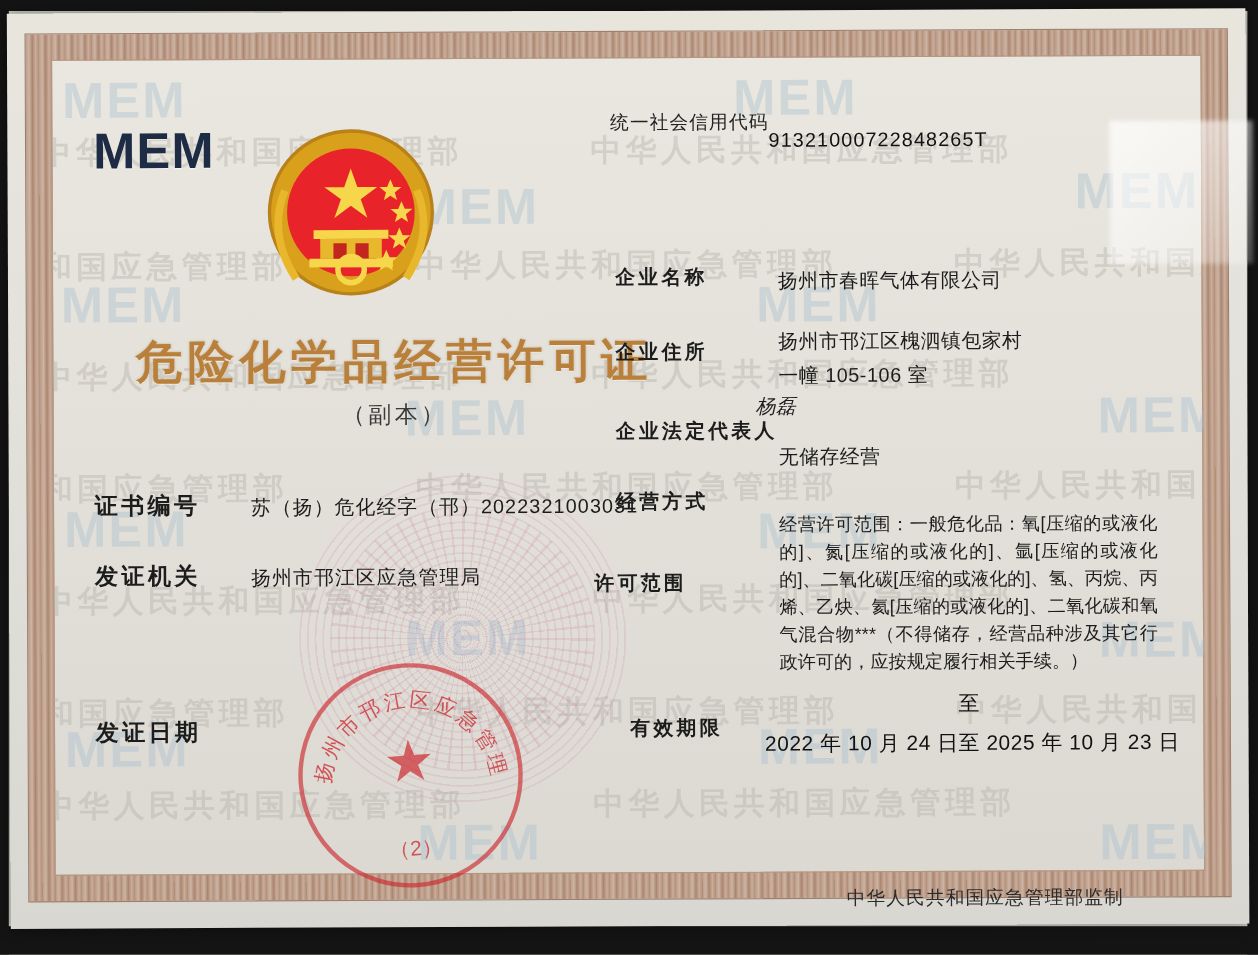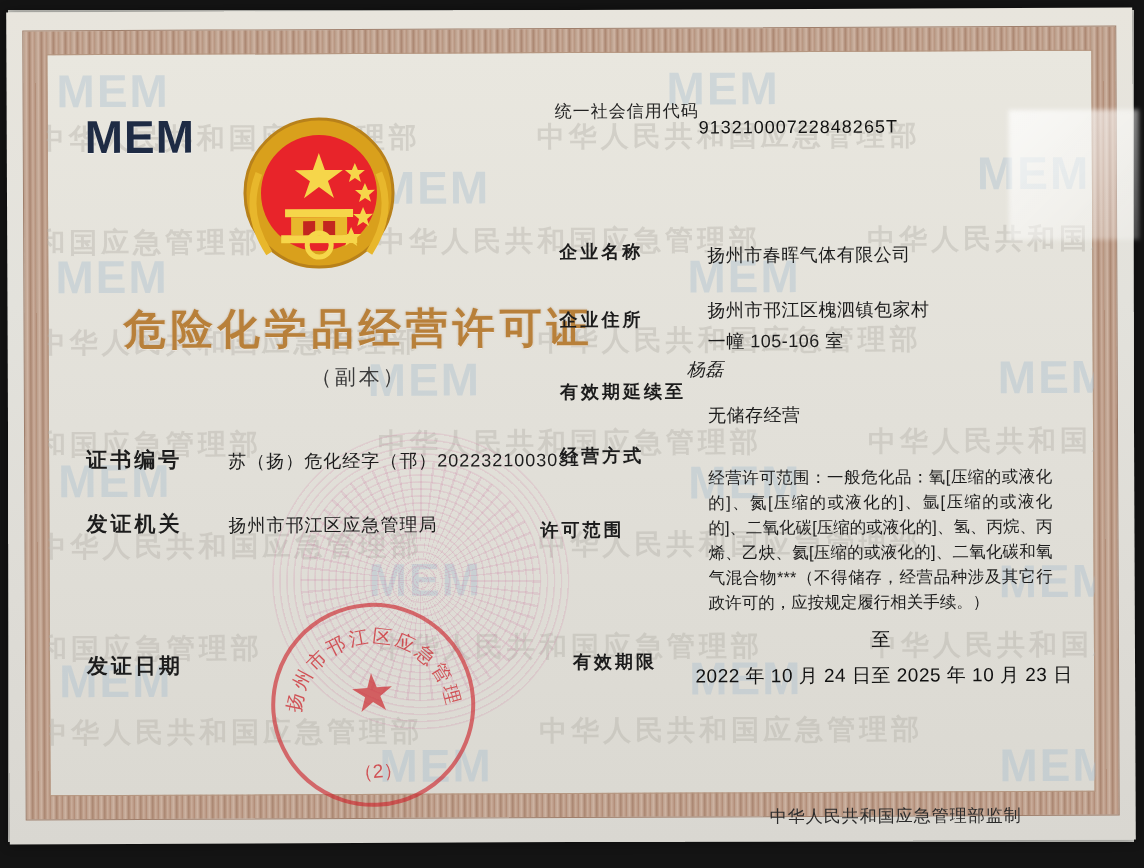--- a/index.html
+++ b/index.html
@@ -396,21 +396,21 @@
         <div class="seal-num">（2）</div>
       </div>
 
       <div class="rrow-label" style="left:512px;top:188px;">企业名称</div>
       <div class="rrow-value" style="left:660px;top:192px;">扬州市春晖气体有限公司</div>
 
       <div class="rrow-label" style="left:512px;top:256px;">企业住所</div>
       <div class="rrow-value" style="left:660px;top:244px;width:350px;line-height:31px;white-space:pre-line;">扬州市邗江区槐泗镇包家村
 一幢 105-106 室</div>
 
-      <div class="rrow-label" style="left:512px;top:328px;">有效期延续至</div>
+      <div class="rrow-label" style="left:512px;top:328px;">企业法定代表人</div>
       <div class="rrow-value" style="left:639px;top:306px;font-style:italic;">杨磊</div>
 
       <div class="rrow-label" style="left:512px;top:392px;">经营方式</div>
       <div class="rrow-value" style="left:660px;top:352px;">无储存经营</div>
 
       <div class="rrow-label" style="left:492px;top:466px;">许可范围</div>
       <div id="scope-text">经营许可范围：一般危化品：氧[压缩的或液化的]、氮[压缩的或液化的]、氩[压缩的或液化的]、二氧化碳[压缩的或液化的]、氢、丙烷、丙烯、乙炔、氦[压缩的或液化的]、二氧化碳和氧气混合物***（不得储存，经营品种涉及其它行政许可的，应按规定履行相关手续。）</div>
 
       <div class="rrow-label" style="left:524px;top:598px;">有效期限</div>
       <div id="valid-to">至</div>

